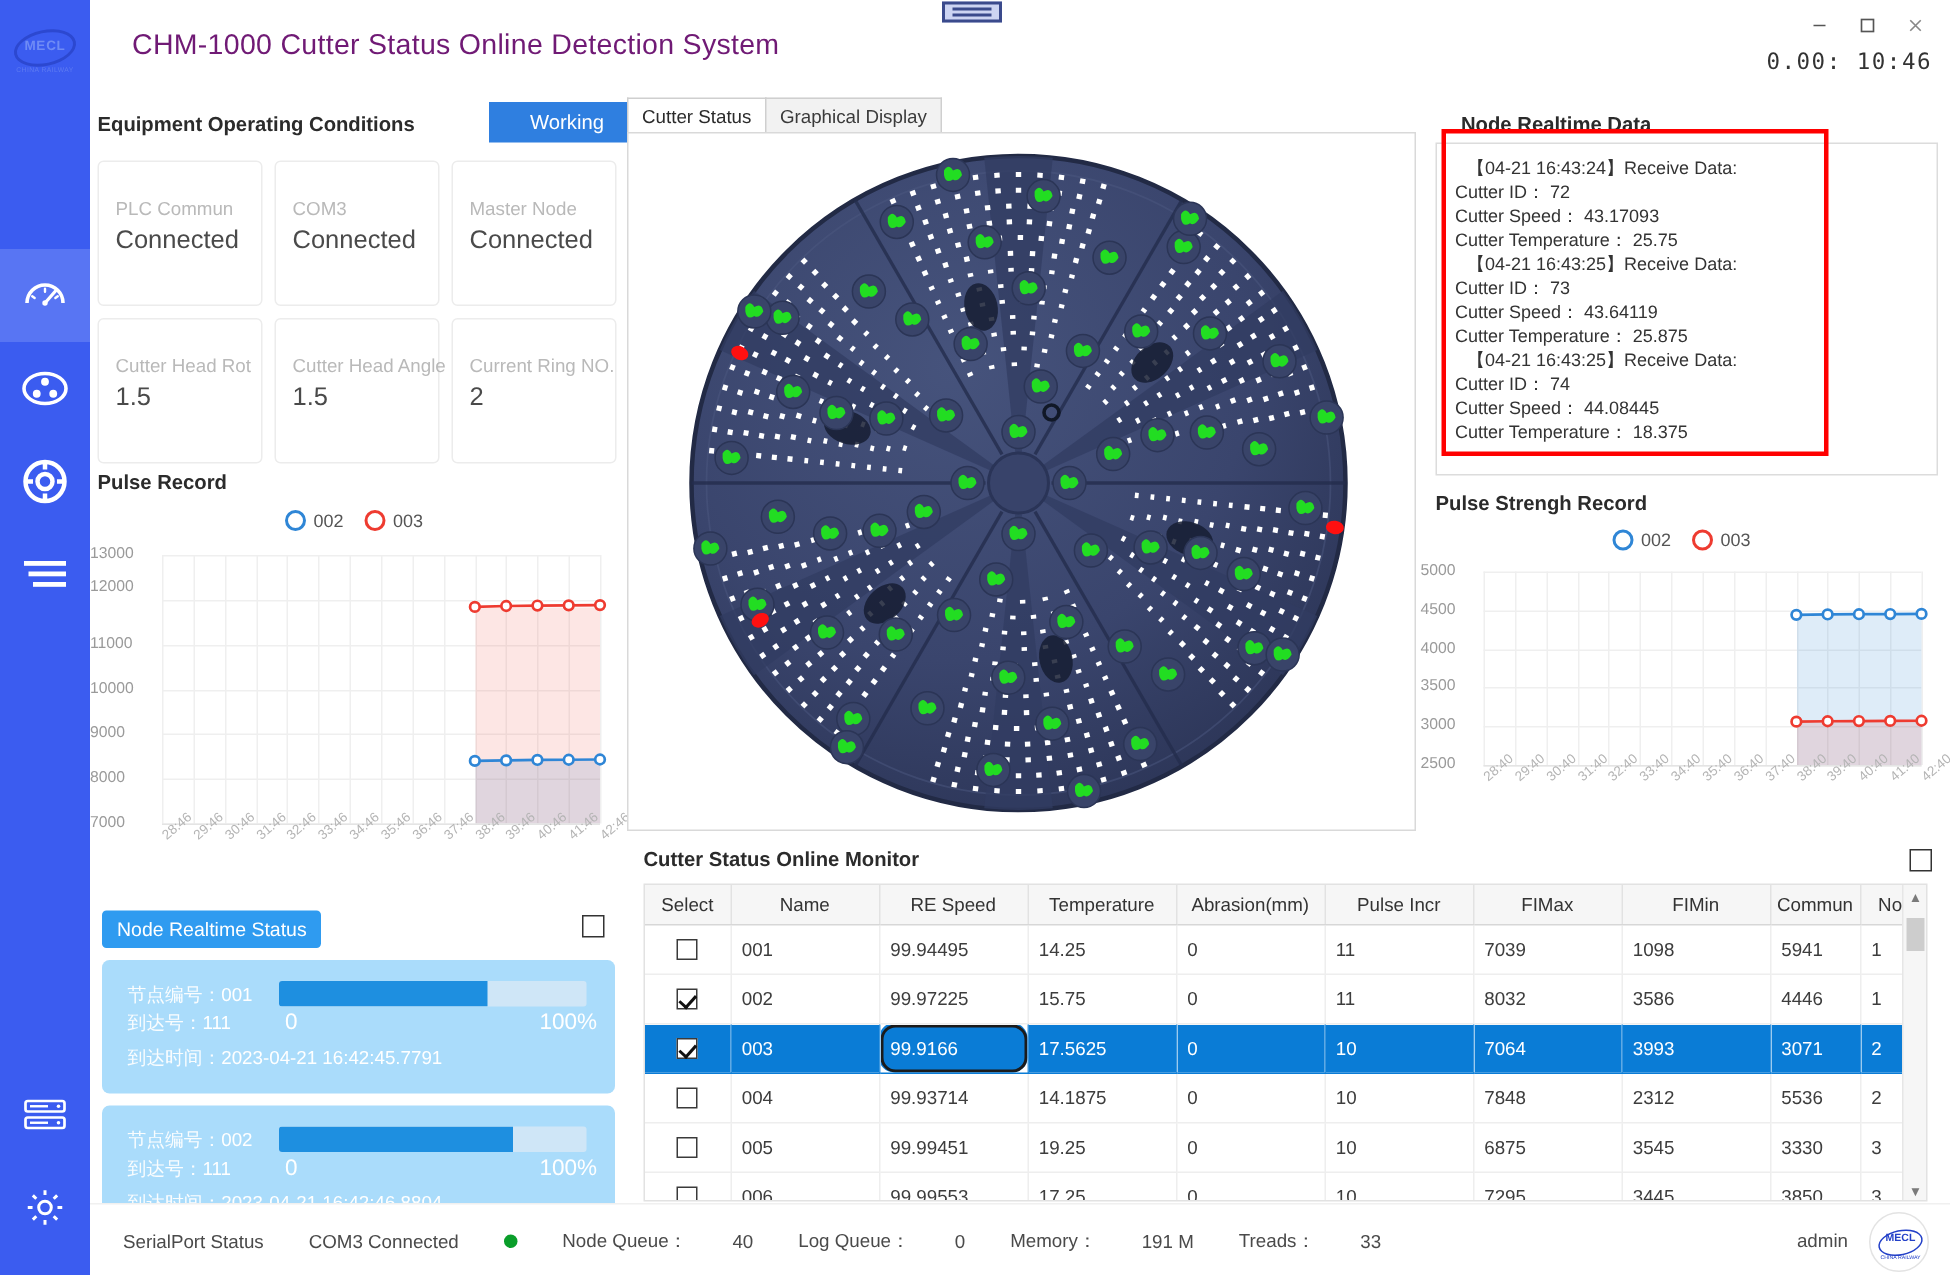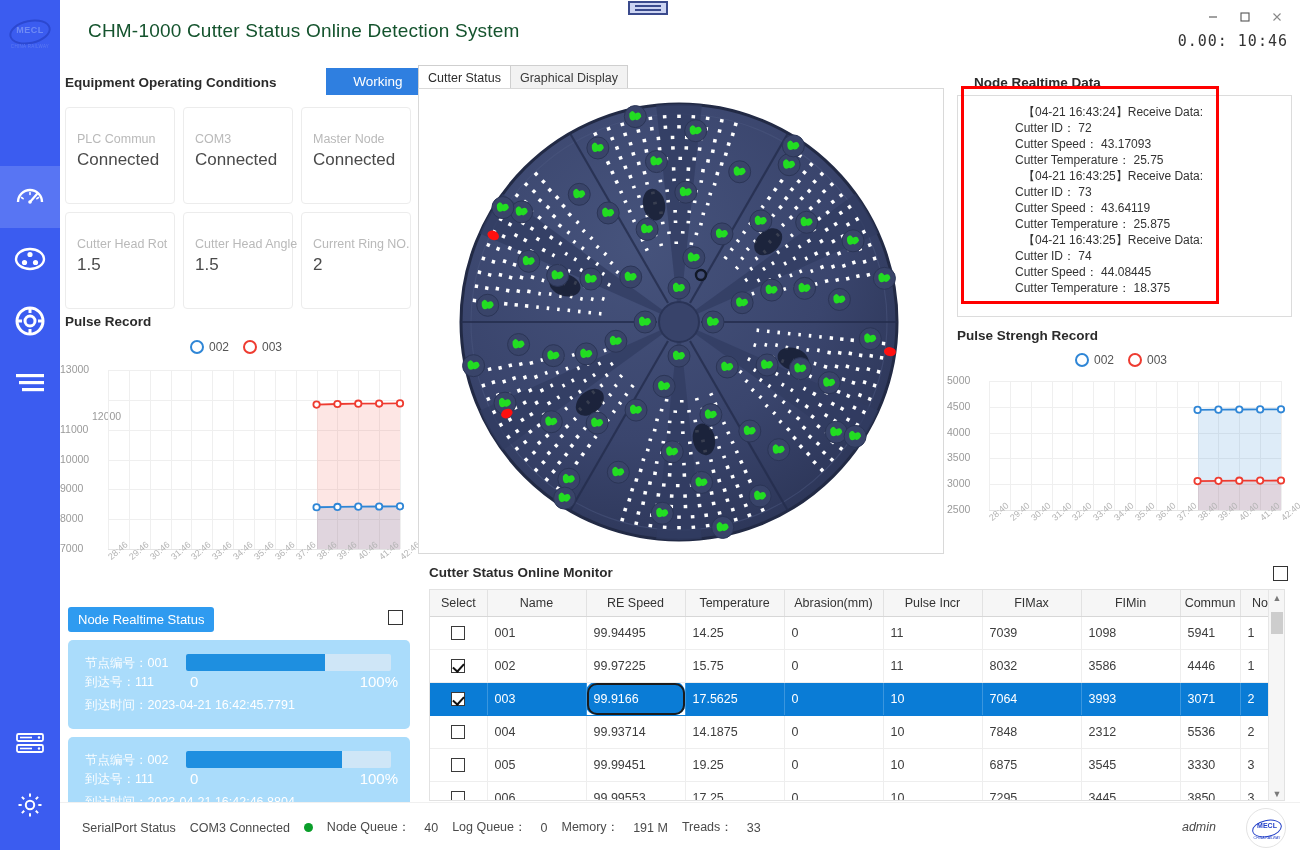--- a/index.html
+++ b/index.html
@@ -36,21 +36,21 @@
     width:60px; height:62px; display:flex; align-items:center; justify-content:center;
     cursor:pointer;
   }
   .rail-item.active { background:#5875f3; }
   .rail-item svg { display:block; }
   .rail-gap { flex:1 1 auto; }
 
   
   .titlebar { position:absolute; left:60px; top:0; width:1240px; height:62px; background:#fff; }
   .apptitle {
-    position:absolute; left:28px; top:20px; font-size:19px; color:#14532d;
+    position:absolute; left:28px; top:20px; font-size:19px; color:#701a75;
     letter-spacing:.2px; white-space:nowrap;
   }
   .wbtns { position:absolute; right:8px; top:4px; display:flex; gap:2px; }
   .wbtn { width:30px; height:26px; display:flex; align-items:center; justify-content:center; cursor:pointer; }
   .wbtn svg { display:block; }
   .clock {
     position:absolute; right:12px; top:32px;
     font-family:"DejaVu Sans Mono", monospace;
     font-size:15px; color:#333; letter-spacing:1px;
   }
@@ -130,21 +130,21 @@
   .cutterhead { position:absolute; left:10px; top:0px; width:500px; height:466px; }
 
   
   .rightcol { position:absolute; left:947px; top:62px; width:353px; height:497px; }
   .nrt-title { position:absolute; left:10px; top:13px;padding-left:17px; }
   .logbox {
     position:absolute; left:10px; top:33px; width:335px; height:222px;
     border:1px solid #dcdcdc; background:#fff; padding:8px 6px 0 12px;
     overflow:hidden;
   }
-  .logline { font-size:12px; color:#333; line-height:16px; white-space:nowrap;margin-left:45px; }
+  .logline { font-size:12px; color:#333; line-height:16px; white-space:nowrap; }
   .logline.ts { padding-left:8px; }
   .redbox {
     position:absolute; left:14px; top:24px; width:258px; height:218px;
     border:3px solid #ff0000; pointer-events:none;
   }
   .psr-title { position:absolute; left:10px; top:266px; }
   .chartbox2 { position:absolute; left:0px; top:285px; width:348px; height:212px; }
 
   
   .plot { position:relative; }
@@ -193,24 +193,24 @@
     border-left:1px solid #e6e6e6; cursor:pointer;
   }
   .vscroll .arw { position:absolute; left:0; width:16px; height:16px; display:flex; align-items:center; justify-content:center; color:#7a7a7a; font-size:9px;}
   .vscroll .thumb { position:absolute; left:2px; top:22px; width:12px; height:22px; background:#cdcdcd; }
 
   
   .statusbar {
     position:absolute; left:60px; top:802px; width:1240px; height:48px;
     background:#fff; border-top:1px solid #f0f0f0;
   }
-  .sb-left { position:absolute; left:22px; top:16px; display:flex; align-items:center; gap:0; font-size:12.5px; color:#4a4a4a; }
+  .sb-left { position:absolute; left:22px; top:16px; display:flex; align-items:center; gap:16px; font-size:12.5px; color:#4a4a4a; }
   .sb-left span { margin-right:14px; white-space:nowrap; }
   .greendot { width:9px; height:9px; border-radius:50%; background:#0a9e2a; display:inline-block; margin-right:14px; }
-  .sb-user { position:absolute; right:84px; top:17px; font-size:12.5px; color:#4a4a4a;font-style:italic; }
+  .sb-user { position:absolute; right:68px; top:17px; font-size:12.5px; color:#4a4a4a; }
   .sb-avatar {
     position:absolute; right:14px; top:5px; width:40px; height:40px; border-radius:50%;
     background:#fff; border:1px solid #e3e3e3; overflow:hidden;
   }
   .sb-avatar .a-el {
     position:absolute; left:5px; top:11px; width:30px; height:17px;
     border:1.8px solid #2340c8; border-radius:50%/50%; transform:rotate(-12deg);
   }
   .sb-avatar .a-t { position:absolute; left:0; top:13px; width:40px; text-align:center; font-size:7px; color:#2340c8; font-weight:bold;}
   .sb-avatar .a-s { position:absolute; left:0; top:27px; width:40px; text-align:center; font-size:3.5px; color:#2340c8;}
@@ -375,21 +375,21 @@
           <div class="ylab" style="left: 0px; top: 182px; width: 40px;">7000</div>
           <div class="gridh" style="left: 48px; top: 159.167px; width: 292px;"></div>
           <div class="ylab" style="left: 0px; top: 152.167px; width: 40px;">8000</div>
           <div class="gridh" style="left: 48px; top: 129.333px; width: 292px;"></div>
           <div class="ylab" style="left: 0px; top: 122.333px; width: 40px;">9000</div>
           <div class="gridh" style="left: 48px; top: 99.5px; width: 292px;"></div>
           <div class="ylab" style="left: 0px; top: 92.5px; width: 40px;">10000</div>
           <div class="gridh" style="left: 48px; top: 69.6667px; width: 292px;"></div>
           <div class="ylab" style="left: 0px; top: 62.6667px; width: 40px;">11000</div>
           <div class="gridh" style="left: 48px; top: 39.8333px; width: 292px;"></div>
-          <div class="ylab" style="left: 0px; top: 50px; width: 40px; padding-left: 32px;">12000</div>
+          <div class="ylab" style="left: 0px; top: 25px; width: 40px;">12000</div>
           <div class="gridh" style="left: 48px; top: 10px; width: 292px;"></div>
           <div class="ylab" style="left: 0px; top: 3px; width: 40px;">13000</div>
           <div class="gridv" style="left: 48px; top: 10px; height: 179px;"></div>
           <div class="gridv" style="left: 68.8571px; top: 10px; height: 179px;"></div>
           <div class="gridv" style="left: 89.7143px; top: 10px; height: 179px;"></div>
           <div class="gridv" style="left: 110.571px; top: 10px; height: 179px;"></div>
           <div class="gridv" style="left: 131.429px; top: 10px; height: 179px;"></div>
           <div class="gridv" style="left: 152.286px; top: 10px; height: 179px;"></div>
           <div class="gridv" style="left: 173.143px; top: 10px; height: 179px;"></div>
           <div class="gridv" style="left: 194px; top: 10px; height: 179px;"></div>

